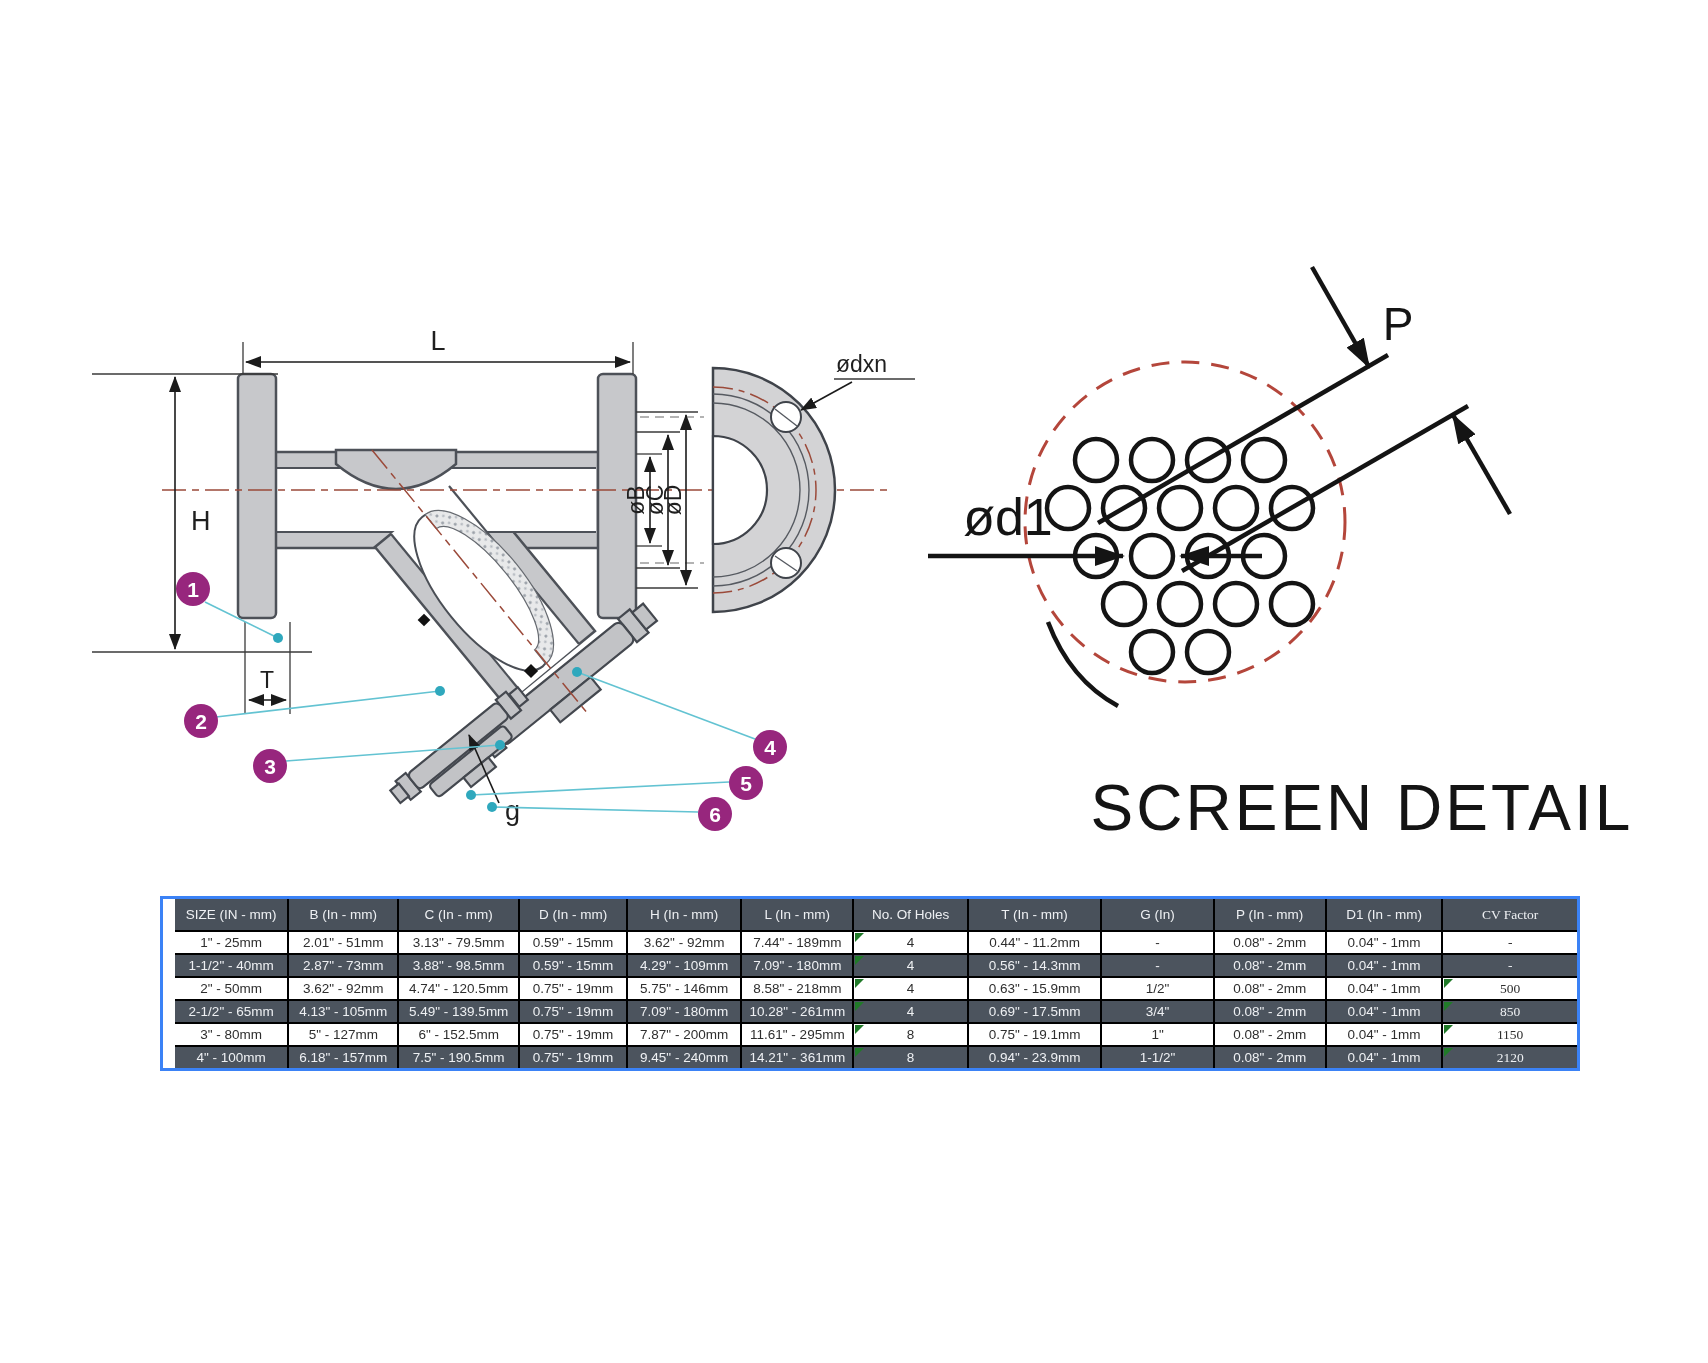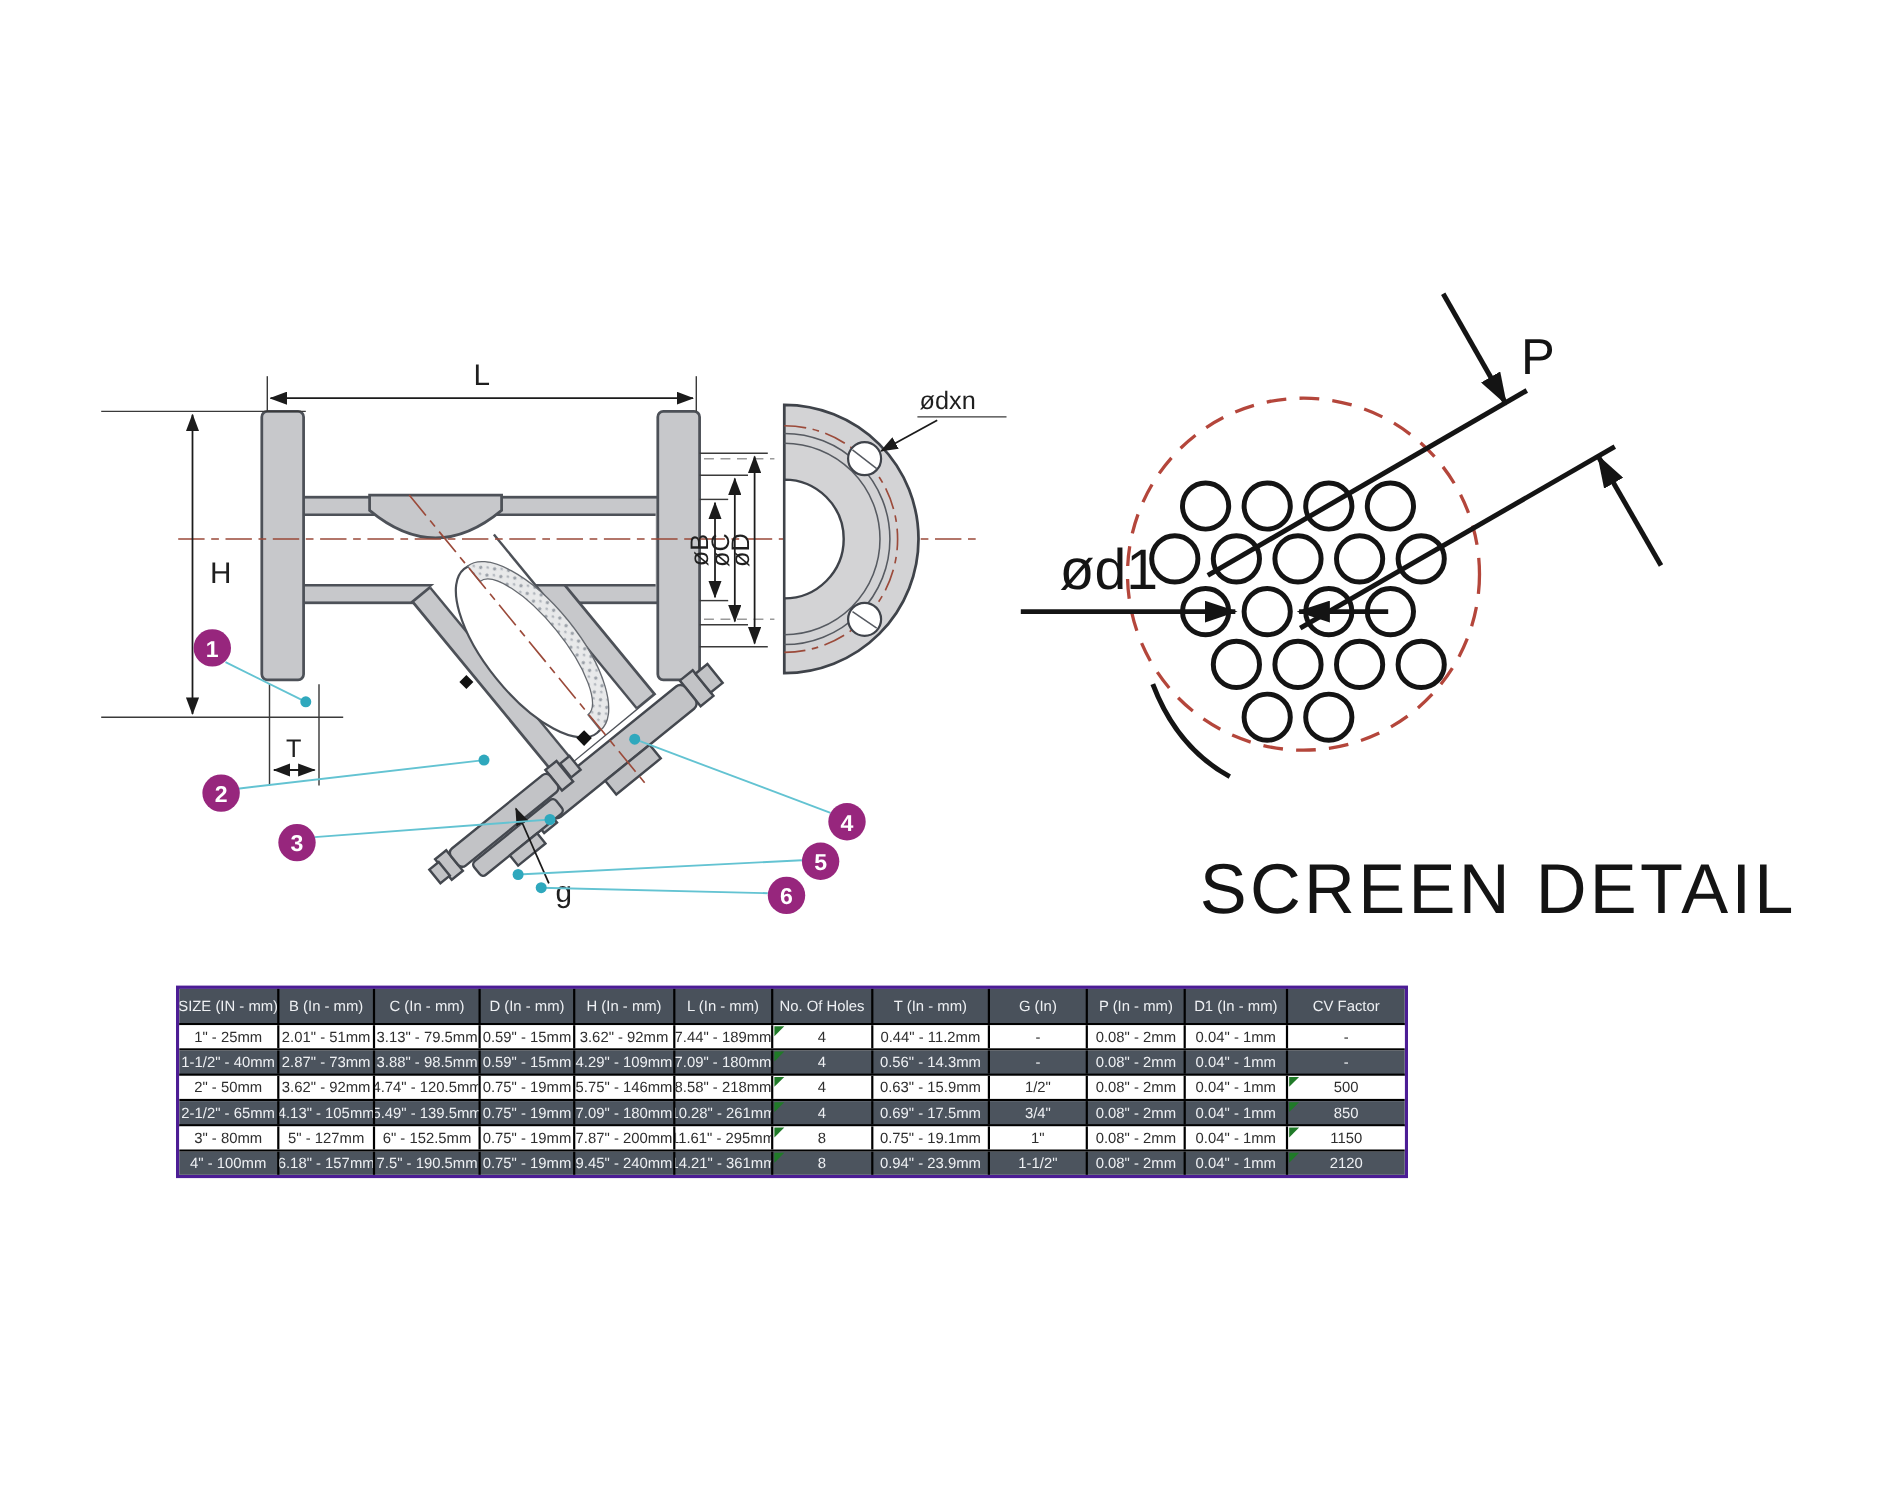--- a/index.html
+++ b/index.html
@@ -20,30 +20,30 @@
   .dimtxt{fill:#1f1f1f;font-size:27px;}
   .dimtxt-s{fill:#1f1f1f;font-size:23px;}
   .callout-circle{fill:#97267d;}
   .callout-num{fill:#ffffff;font-size:21px;font-weight:bold;text-anchor:middle;}
   .screen-dash{fill:none;stroke:#b4463b;stroke-width:3;stroke-dasharray:18 12;}
   .hole{fill:none;stroke:#141414;stroke-width:4.5;}
   .band{stroke:#141414;stroke-width:4.5;fill:none;}
   .bigtxt{fill:#141414;font-size:52px;}
   .caption{fill:#141414;font-size:64px;letter-spacing:3px;}
 
-  .spec-table{position:absolute;left:160px;top:896px;width:1120px;border:3px solid #4c1d95;
-              box-sizing:border-box;background:#fff;}
+  .spec-table{position:absolute;left:160px;top:896px;width:1420px;border:3px solid #3b82f6;
+              box-sizing:border-box;background:#fff;padding-left:12px;}
   .tr{display:grid;grid-template-columns:106fr 102fr 112fr 100fr 106fr 104fr 106fr 124fr 104fr 104fr 108fr 124fr;}
   .tr.head{background:#49515b;color:#eef0f3;height:31px;border-bottom:2px solid #000;font-size:14.5px;}
   .tr.light{background:#ffffff;color:#2e2e2e;height:21px;}
   .tr.dark{background:#4c545e;color:#eef0f3;height:21px;}
   .tr:not(.head):not(:last-child){border-bottom:2px solid #000;}
   .th,.td{position:relative;display:flex;align-items:center;justify-content:center;
           border-right:2px solid #000;font-size:13.5px;white-space:nowrap;overflow:hidden;}
-  .th:last-child,.td:last-child{border-right:none;}
+  .th:last-child,.td:last-child{border-right:none;font-family:Liberation Serif, serif;}
   .flag{position:absolute;left:1px;top:1px;width:0;height:0;
         border-top:9px solid #207a28;border-right:9px solid transparent;}
 </style>
 </head>
 <body>
 
 <div class="canvas">
 
 <svg width="1708" height="1363" viewBox="0 0 1708 1363">
   <defs>

